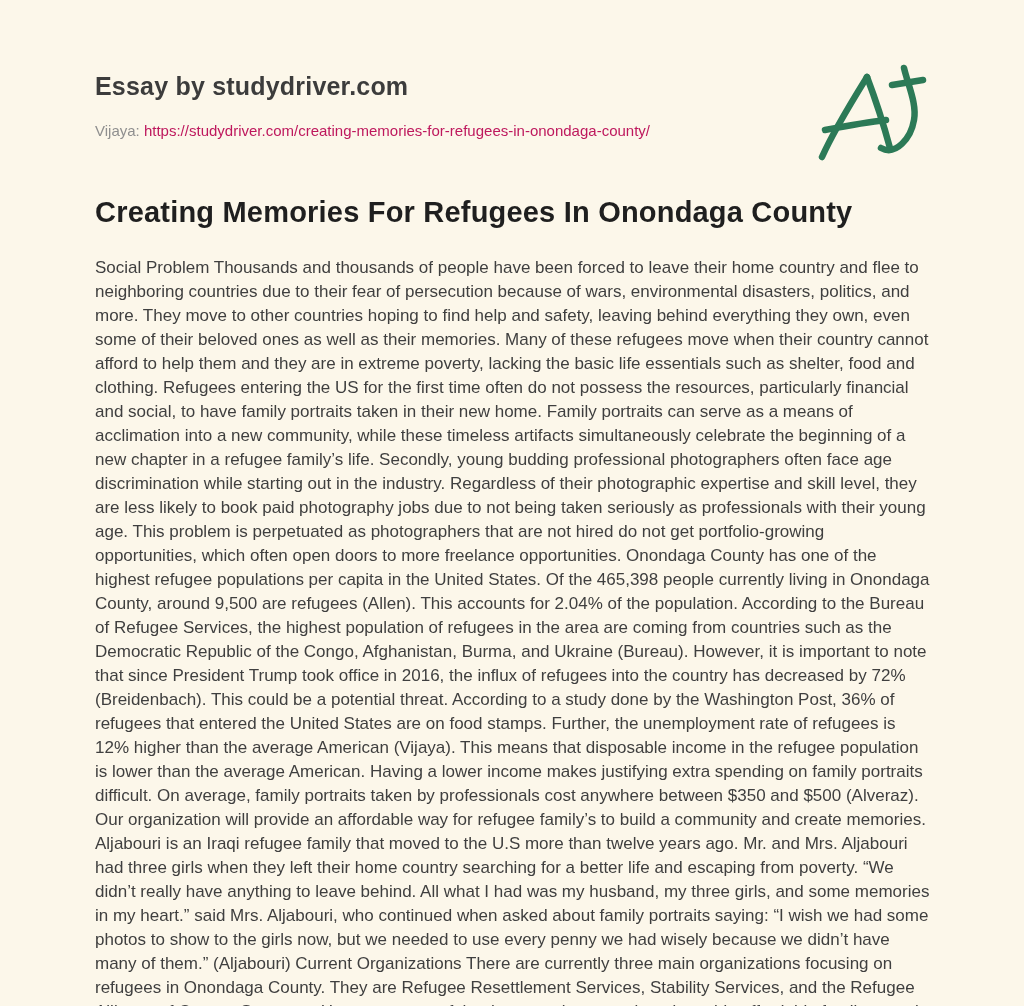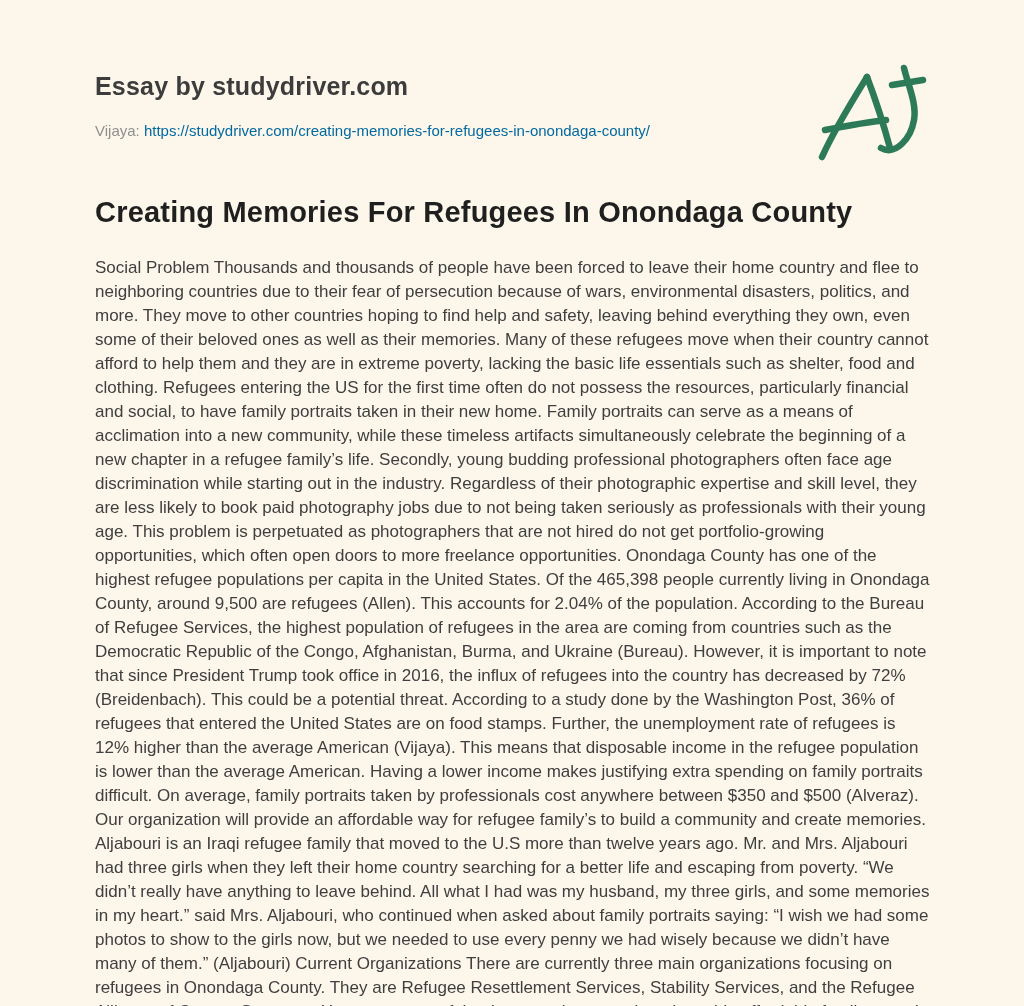--- a/index.html
+++ b/index.html
@@ -27,21 +27,21 @@
     color: #3c3c3c;
     letter-spacing: 0.2px;
   }
   .source-line {
     margin-top: 21px;
     font-size: 15px;
     line-height: 18px;
     color: #8f8f8f;
   }
   .source-line a {
-    color: #0369a1;
+    color: #be185d;
     text-decoration: none;
     cursor: pointer;
   }
   .brand-logo {
     position: absolute;
     top: 60px;
     left: 818px;
     width: 110px;
     height: 110px;
   }

